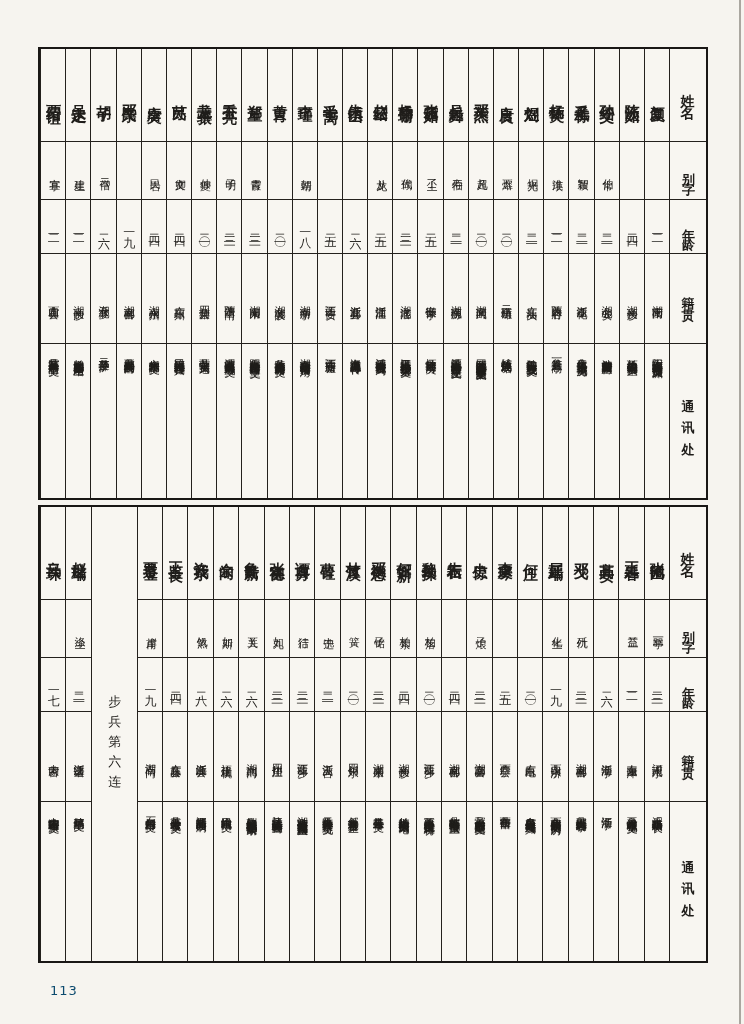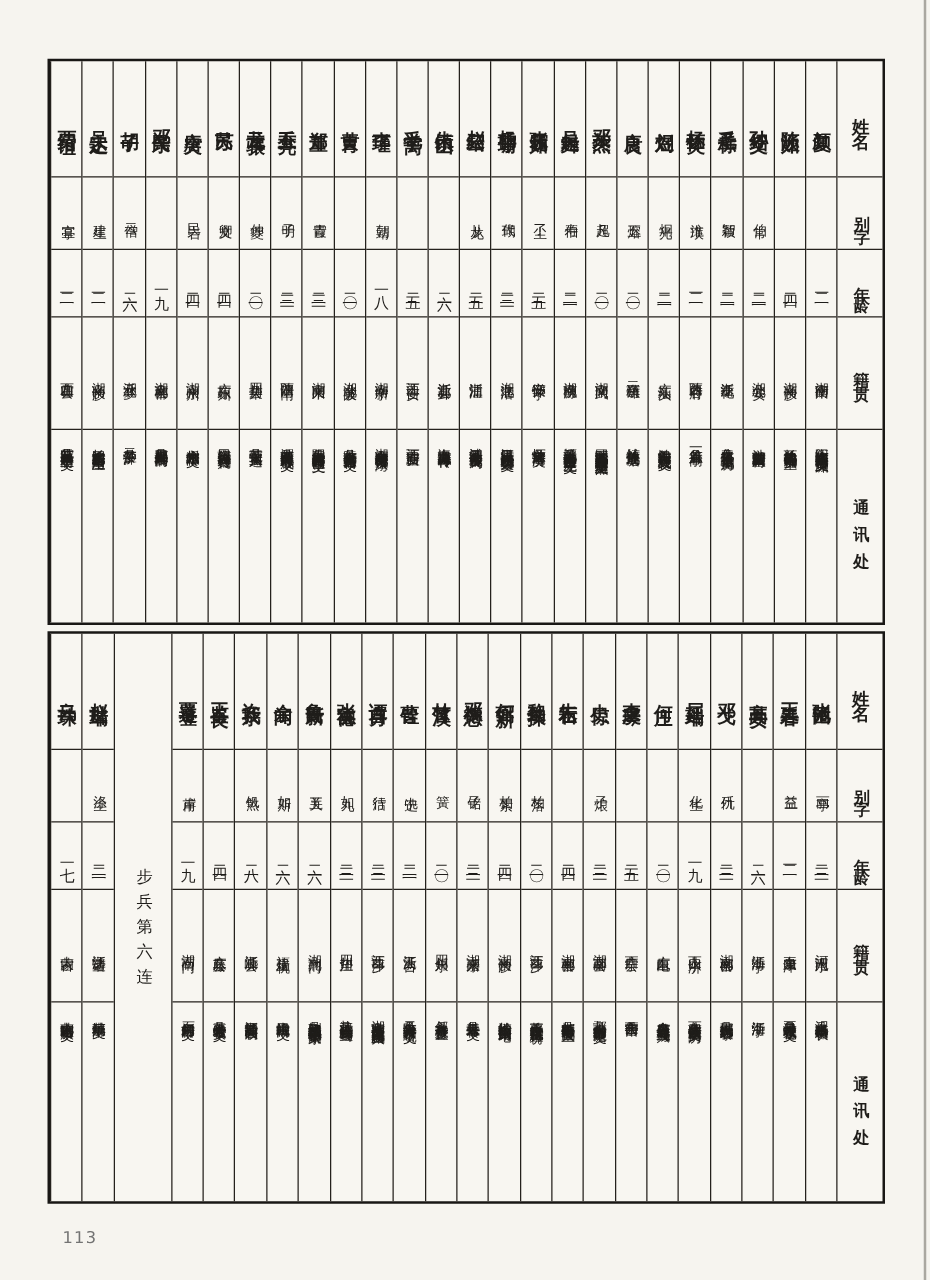--- a/index.html
+++ b/index.html
@@ -36,21 +36,21 @@
   .col.header .cell.name   { letter-spacing:12px; font-size:14px; }
   .col.header .cell.zi     { letter-spacing:8px; }
   .col.header .cell.age    { letter-spacing:8px; }
   .col.header .cell.origin { letter-spacing:12px; }
   .col.header .cell.addr   { letter-spacing:22px; justify-content:center; padding-top:0; font-weight:bold; }
   .col.section .cell.full {
     flex:1 1 auto; border-bottom:none; font-size:13px; letter-spacing:20px;
     justify-content:center;
   }
   .page-number { position:absolute; left:50px; bottom:26px; font-size:13px;
-    letter-spacing:1px; color:#737373; }
+    letter-spacing:1px; color:#0c4a6e; }
 </style>
 </head>
 <body>
 
 <div class="page">
   <div id="table-top" class="roster">
       <div class="col header">
         <div class="cell name">姓名</div>
         <div class="cell zi">别字</div>
         <div class="cell age">年龄</div>

